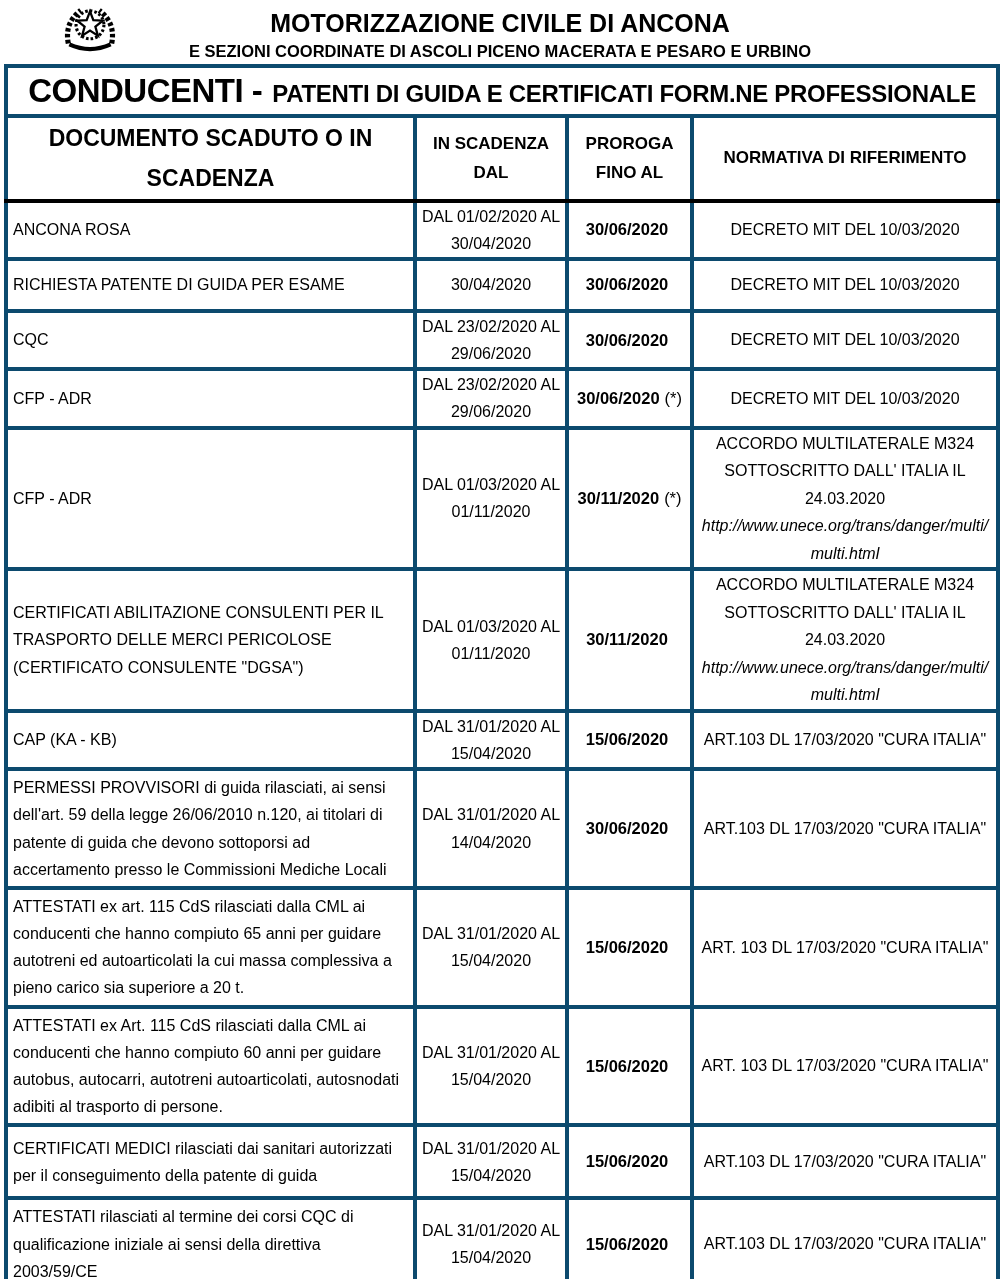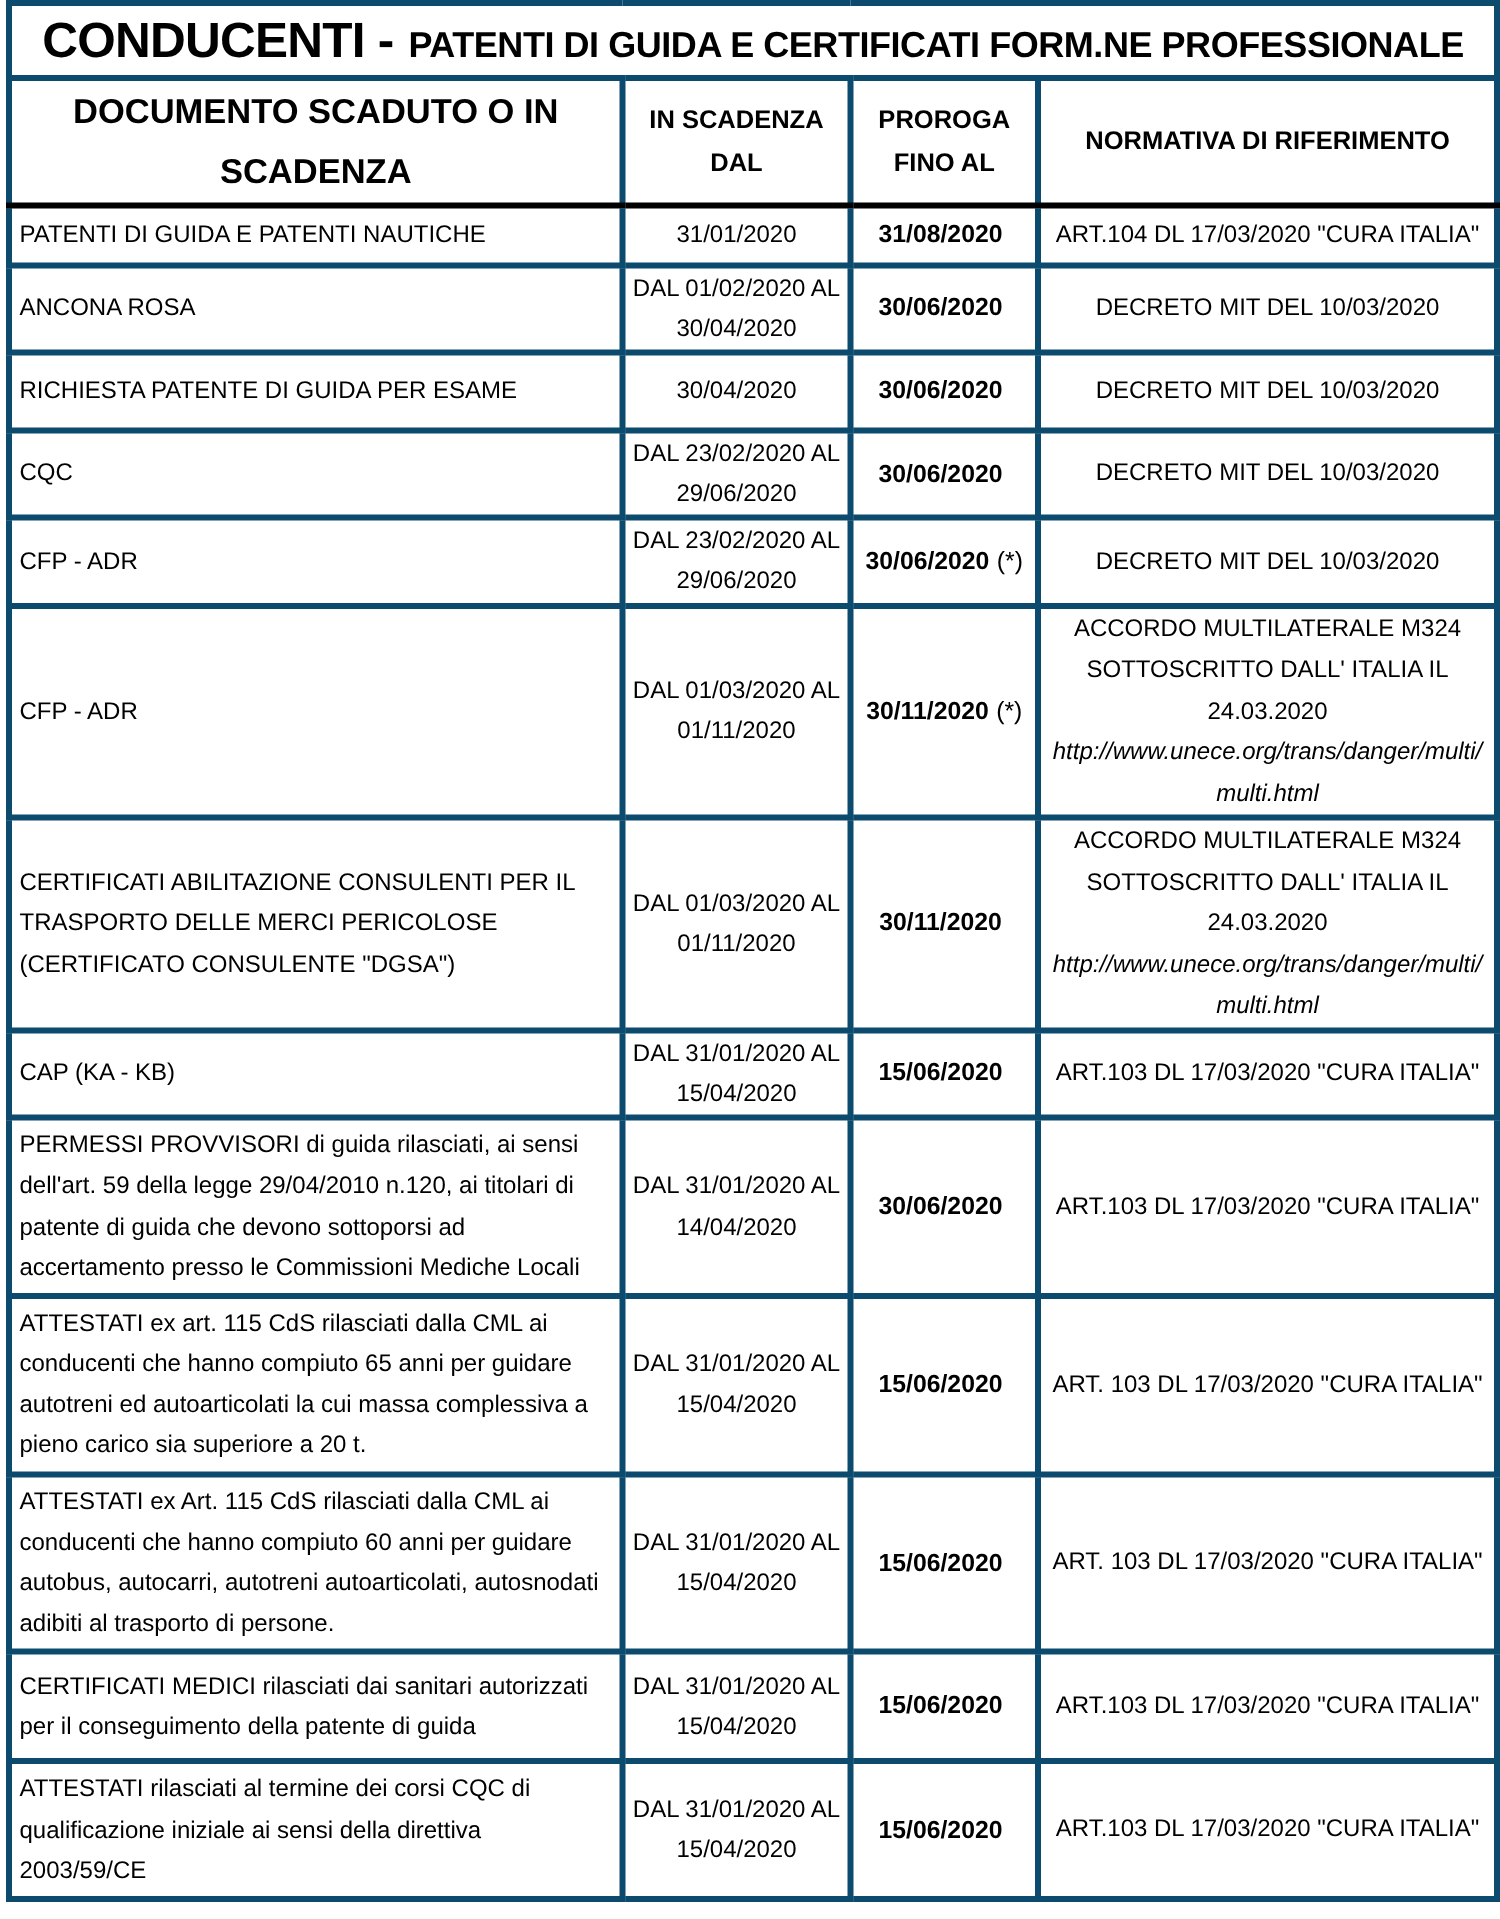--- a/index.html
+++ b/index.html
@@ -46,20 +46,31 @@
   
   .r1{height:40px}.r2{height:51px}.r3{height:52px}.r4{height:50px}.r5{height:55px}
   .r6{height:118px}.r7{height:114px}.r8{height:43px}.r9{height:115px}.r10{height:108px}
   .r11{height:108px}.r12{height:73px}.r13{height:73px}
 </style>
 </head>
 <body>
 
 <div class="page">
 
+  <div class="letterhead">
+    <svg class="emblem" viewBox="0 0 62 54" xmlns="http://www.w3.org/2000/svg">
+      <path d="M10,40 Q6,20 22,8" fill="none" stroke="#000" stroke-width="5" stroke-dasharray="3.5,2.2"></path>
+      <path d="M52,40 Q56,20 40,8" fill="none" stroke="#000" stroke-width="5" stroke-dasharray="3.5,2.2"></path>
+      <path d="M11,41 Q31,50 51,41" fill="none" stroke="#000" stroke-width="4"></path>
+      <circle cx="31" cy="22" r="13.5" fill="none" stroke="#000" stroke-width="3" stroke-dasharray="2.5,2"></circle>
+      <polygon points="31,9 34.23,17.55 43.36,17.98 36.23,23.7 38.64,32.52 31,27.5 23.36,32.52 25.77,23.7 18.64,17.98 27.77,17.55" fill="#fff" stroke="#000" stroke-width="2.2"></polygon>
+    </svg>
+    <div class="org-title">MOTORIZZAZIONE CIVILE DI ANCONA</div>
+    <div class="org-subtitle">E SEZIONI COORDINATE DI ASCOLI PICENO MACERATA E PESARO E URBINO</div>
+  </div>
 
   <table class="main">
     <colgroup>
       <col style="width:409px">
         <col style="width:152px">
         <col style="width:125px">
         <col style="width:306px">
     </colgroup>
     <tbody>
       <tr>
@@ -67,26 +78,20 @@
           <span class="title-main">CONDUCENTI -</span><span class="title-rest">PATENTI DI GUIDA E CERTIFICATI  FORM.NE  PROFESSIONALE</span>
         </td>
       </tr>
       <tr class="head-row">
         <td>DOCUMENTO SCADUTO O IN SCADENZA</td>
         <td>IN SCADENZA DAL</td>
         <td>PROROGA FINO AL</td>
         <td>NORMATIVA DI RIFERIMENTO</td>
       </tr>
 
-      <tr class="r1">
-        <td class="c-doc">PATENTI DI GUIDA E PATENTI NAUTICHE</td>
-        <td class="c-dal">31/01/2020</td>
-        <td class="c-pro"><span class="pro-date">31/08/2020</span><span class="pro-suffix"></span></td>
-        <td class="c-nor"><span>ART.104 DL 17/03/2020 "CURA ITALIA"</span></td>
-      </tr>
       <tr class="r2">
         <td class="c-doc">ANCONA ROSA</td>
         <td class="c-dal">DAL 01/02/2020 AL 30/04/2020</td>
         <td class="c-pro"><span class="pro-date">30/06/2020</span><span class="pro-suffix"></span></td>
         <td class="c-nor"><span>DECRETO MIT DEL 10/03/2020</span></td>
       </tr>
       <tr class="r3">
         <td class="c-doc">RICHIESTA PATENTE DI GUIDA PER ESAME</td>
         <td class="c-dal">30/04/2020</td>
         <td class="c-pro"><span class="pro-date">30/06/2020</span><span class="pro-suffix"></span></td>
@@ -116,21 +121,21 @@
         <td class="c-pro"><span class="pro-date">30/11/2020</span><span class="pro-suffix"></span></td>
         <td class="c-nor"><span>ACCORDO MULTILATERALE M324 SOTTOSCRITTO DALL' ITALIA IL 24.03.2020</span><span class="norm-link">http://www.unece.org/trans/danger/multi/multi.html</span></td>
       </tr>
       <tr class="r8">
         <td class="c-doc">CAP (KA - KB)</td>
         <td class="c-dal">DAL 31/01/2020 AL 15/04/2020</td>
         <td class="c-pro"><span class="pro-date">15/06/2020</span><span class="pro-suffix"></span></td>
         <td class="c-nor"><span>ART.103 DL 17/03/2020 "CURA ITALIA"</span></td>
       </tr>
       <tr class="r9">
-        <td class="c-doc">PERMESSI PROVVISORI di guida rilasciati, ai sensi dell'art. 59 della legge 29/04/2010 n.120, ai titolari di patente di guida che devono sottoporsi ad accertamento presso le Commissioni Mediche Locali</td>
+        <td class="c-doc">PERMESSI PROVVISORI di guida rilasciati, ai sensi dell'art. 59 della legge 26/06/2010 n.120, ai titolari di patente di guida che devono sottoporsi ad accertamento presso le Commissioni Mediche Locali</td>
         <td class="c-dal">DAL 31/01/2020 AL 14/04/2020</td>
         <td class="c-pro"><span class="pro-date">30/06/2020</span><span class="pro-suffix"></span></td>
         <td class="c-nor"><span>ART.103 DL 17/03/2020 "CURA ITALIA"</span></td>
       </tr>
       <tr class="r10">
         <td class="c-doc">ATTESTATI ex art. 115 CdS rilasciati dalla CML ai conducenti che hanno compiuto 65 anni per guidare autotreni ed autoarticolati la cui massa complessiva a pieno carico sia superiore a 20 t.</td>
         <td class="c-dal">DAL 31/01/2020 AL 15/04/2020</td>
         <td class="c-pro"><span class="pro-date">15/06/2020</span><span class="pro-suffix"></span></td>
         <td class="c-nor"><span>ART. 103 DL 17/03/2020 "CURA ITALIA"</span></td>
       </tr>

